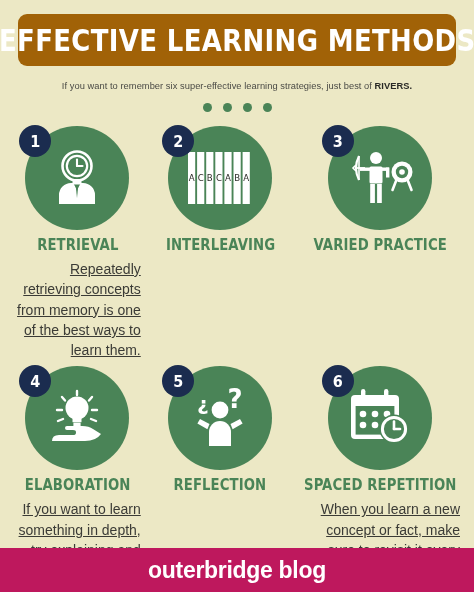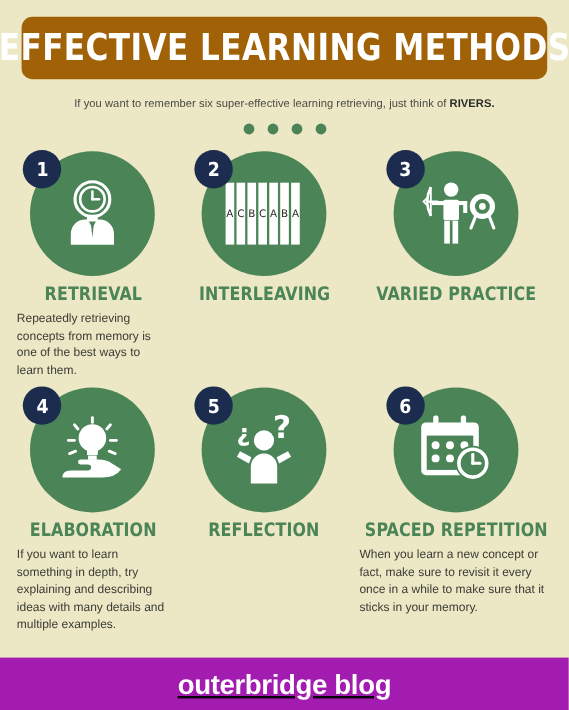--- a/index.html
+++ b/index.html
@@ -115,56 +115,56 @@
     font-weight: bold;
     font-size: 15.5px;
     letter-spacing: 0.1px;
     text-align: center;
     transform: scaleX(0.95);
     margin-bottom: 5px;
     white-space: nowrap;
   }
   .card-desc {
     color: #3b3b36;
-    font-size: 10px;
+    font-size: 14px;
     line-height: 1.45;
-    text-align: left;
+    text-align: right;
+    text-decoration: underline;
   }
 
   
   .footer {
     position: absolute;
     left: 0;
     right: 0;
     bottom: 0;
     height: 44px;
-    background: #a21caf;
-    display: flex;
-    align-items: center;
-    justify-content: center;
-    text-decoration: underline;
+    background: #be185d;
+    display: flex;
+    align-items: center;
+    justify-content: center;
   }
   .footer-text {
     color: #ffffff;
     font-size: 23px;
     font-weight: bold;
     letter-spacing: -0.3px;
   }
 
   svg { display: block; }
 </style>
 </head>
 <body>
 
 <div class="header-bar">
   <div class="header-title">EFFECTIVE LEARNING METHODS</div>
 </div>
 
 <div class="subtitle">
-  <span>If you want to remember six super-effective learning retrieving, just think of </span><b>RIVERS.</b>
+  <span>If you want to remember six super-effective learning strategies, just best of </span><b>RIVERS.</b>
 </div>
 
 <div class="dots">
   <div class="dot"></div>
   <div class="dot"></div>
   <div class="dot"></div>
   <div class="dot"></div>
 </div>
 
 <div class="grid">

